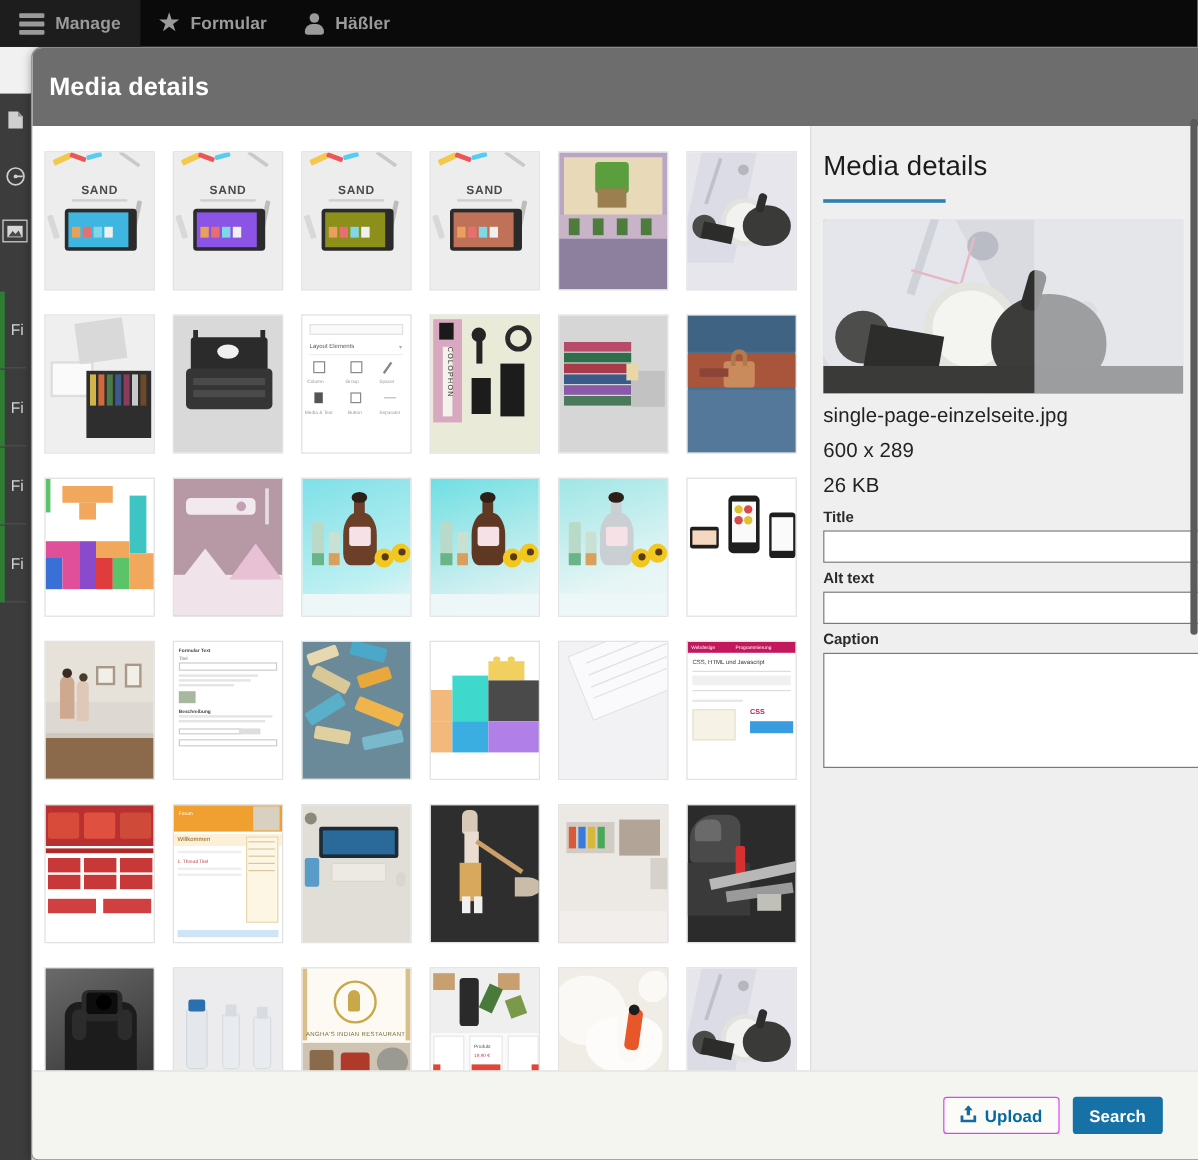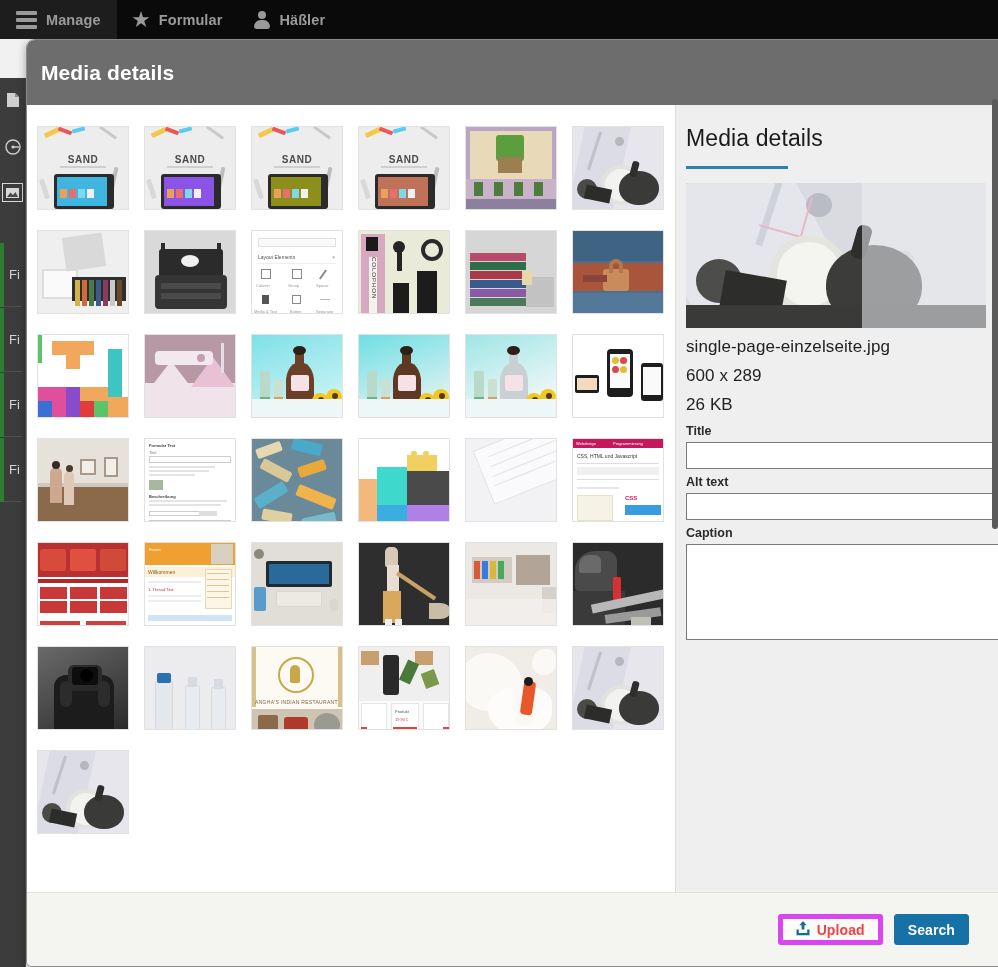--- a/index.html
+++ b/index.html
@@ -130,21 +130,21 @@
   }
   #search-input::placeholder { color: #a6a6a6; }
 
   #thumb-grid {
     margin-top: 10px;
     display: grid;
     grid-template-columns: repeat(6, 92px);
     gap: 20px 15px;
   }
   .thumb {
-    width: 92px; height: 84px;
+    width: 92px; height: 116px;
     border: 1px solid #e2e2e2;
     overflow: hidden;
     position: relative;
     background: #f6f6f6;
     cursor: pointer;
   }
   .thumb .art { position: absolute; inset: 0; }
 
   
   #details-pane {
@@ -200,22 +200,22 @@
   }
   .btn {
     font-family: "Liberation Sans", sans-serif;
     font-size: 14px; font-weight: bold;
     border-radius: 3px; cursor: pointer;
     display: inline-flex; align-items: center; gap: 7px;
     padding: 0 13px; height: 31px;
     letter-spacing: .1px;
   }
   .btn-secondary {
-    background: #fbfbf8; color: #ef4444;
-    border: 5px solid #d946ef;
+    background: #fbfbf8; color: #0369a1;
+    border: 1px solid #d946ef;
   }
   .btn-primary {
     background: #1571a6; color: #ffffff; border: 1px solid #1571a6;
   }
 
   
   #page-scrollbar {
     position: absolute; right: 0; top: 39px;
     width: 6px; height: 928px;
     z-index: 70;

